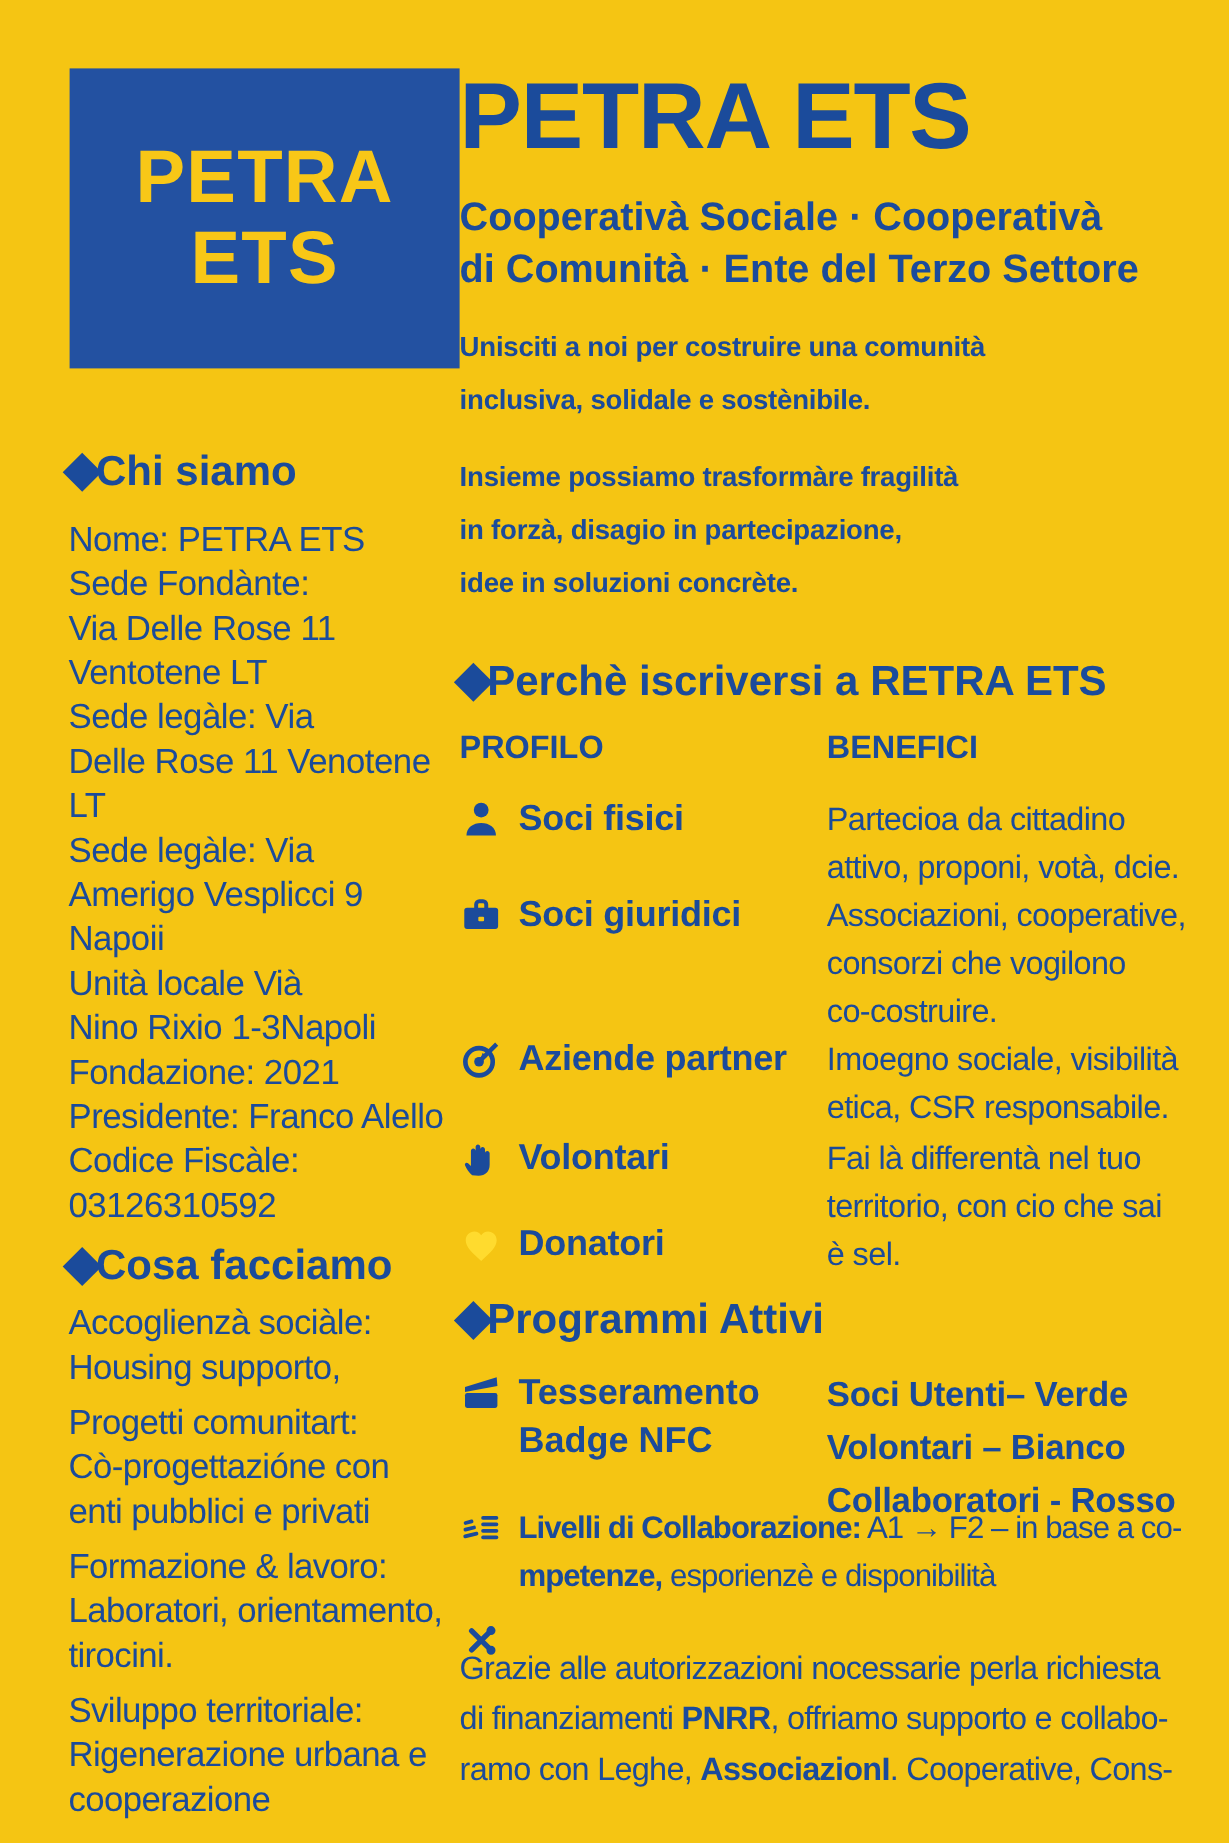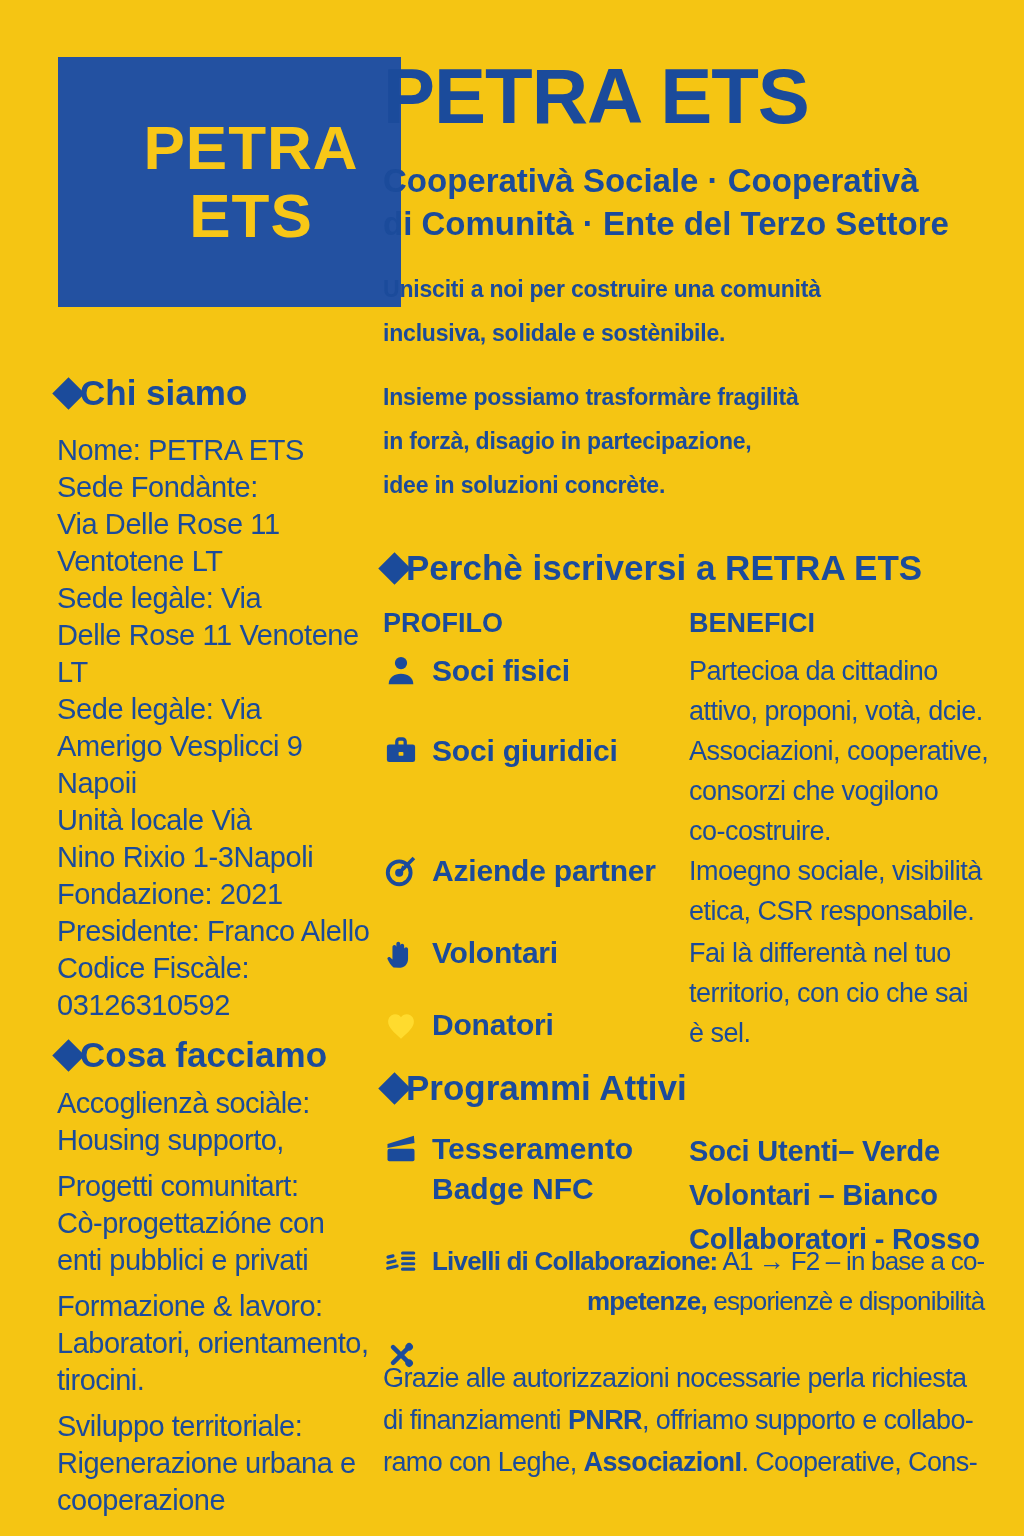--- a/index.html
+++ b/index.html
@@ -2,53 +2,53 @@
 <html><head>
 <meta charset="utf-8">
 <style>
   html,body{margin:0;padding:0;}
   body{
     width:1024px;height:1536px;position:relative;overflow:hidden;
     background:#F5C513;color:#1B4B9B;
     font-family:"Liberation Sans",sans-serif;
   }
   
-  .logo{position:absolute;left:58px;top:57px;width:300px;height:250px;
+  .logo{position:absolute;left:58px;top:57px;width:325px;height:250px;
     background:#2351A1;display:flex;flex-direction:column;
-    align-items:center;justify-content:center;padding-left:43px;}
+    align-items:center;justify-content:center;}
   .logo div{color:#F8C717;font-weight:800;font-size:62px;line-height:68px;letter-spacing:1px;}
   
   .left-col{position:absolute;left:57px;top:372px;width:325px;}
   .right-col{position:absolute;left:383px;top:57px;width:627px;}
   
   .sec-h{display:flex;align-items:center;font-weight:800;font-size:35px;line-height:42px;}
   .diamond{width:23px;height:23px;background:#1B4B9B;transform:rotate(45deg);flex:0 0 auto;}
   
   .title{font-size:78px;line-height:78px;font-weight:800;letter-spacing:-1px;}
   .subtitle{margin-top:24px;font-size:33px;line-height:43px;font-weight:700;}
   .intro1{margin-top:22px;}
   .intro2{margin-top:20px;}
   .intro{font-size:23px;line-height:44px;font-weight:700;letter-spacing:-0.2px;}
   .perche-h{margin-top:40px;}
   .thead{margin-top:18px;display:grid;grid-template-columns:306px 1fr;
     font-size:27px;font-weight:800;line-height:32px;}
   .trow{display:grid;grid-template-columns:306px 1fr;}
-  .r1{margin-top:12px;} .r2{margin-top:0;} .r3{margin-top:0;} .r4{margin-top:2px;}
+  .r1{margin-top:24px;} .r2{margin-top:0;} .r3{margin-top:0;} .r4{margin-top:2px;}
   .r5{margin-top:-48px;}
   .pcell{display:flex;align-items:flex-start;gap:13px;}
   .pcell .ic{width:36px;height:36px;flex:0 0 auto;margin-top:2px;}
   .plabel{font-size:30px;font-weight:700;line-height:40px;letter-spacing:-0.2px;}
   .benefit{font-size:27px;font-weight:500;line-height:40px;letter-spacing:-0.5px;}
   .nw{white-space:nowrap;}
   
   .prog-h{margin-top:22px;}
   .tess{margin-top:20px;}
   .tess-label{font-size:30px;font-weight:700;line-height:40px;}
   .badges{font-size:29px;font-weight:700;line-height:44px;letter-spacing:-0.2px;}
-  .bullet-row{display:flex;align-items:flex-start;gap:13px;text-align:right;}
+  .bullet-row{display:flex;align-items:flex-start;gap:13px;}
   .bullet-row .ic{width:36px;height:36px;flex:0 0 auto;margin-top:2px;}
   .lv{margin-top:-20px;}
   .ru{margin-top:14px;}
   .smalltext{font-size:26px;line-height:40px;font-weight:500;letter-spacing:-0.8px;}
   .smalltext b{font-weight:800;}
   .ru .smalltext{line-height:42px;}
   
   .footer{margin-top:-16px;font-size:27px;line-height:42px;font-weight:500;letter-spacing:-0.6px;}
   .footer b{font-weight:800;}
   

